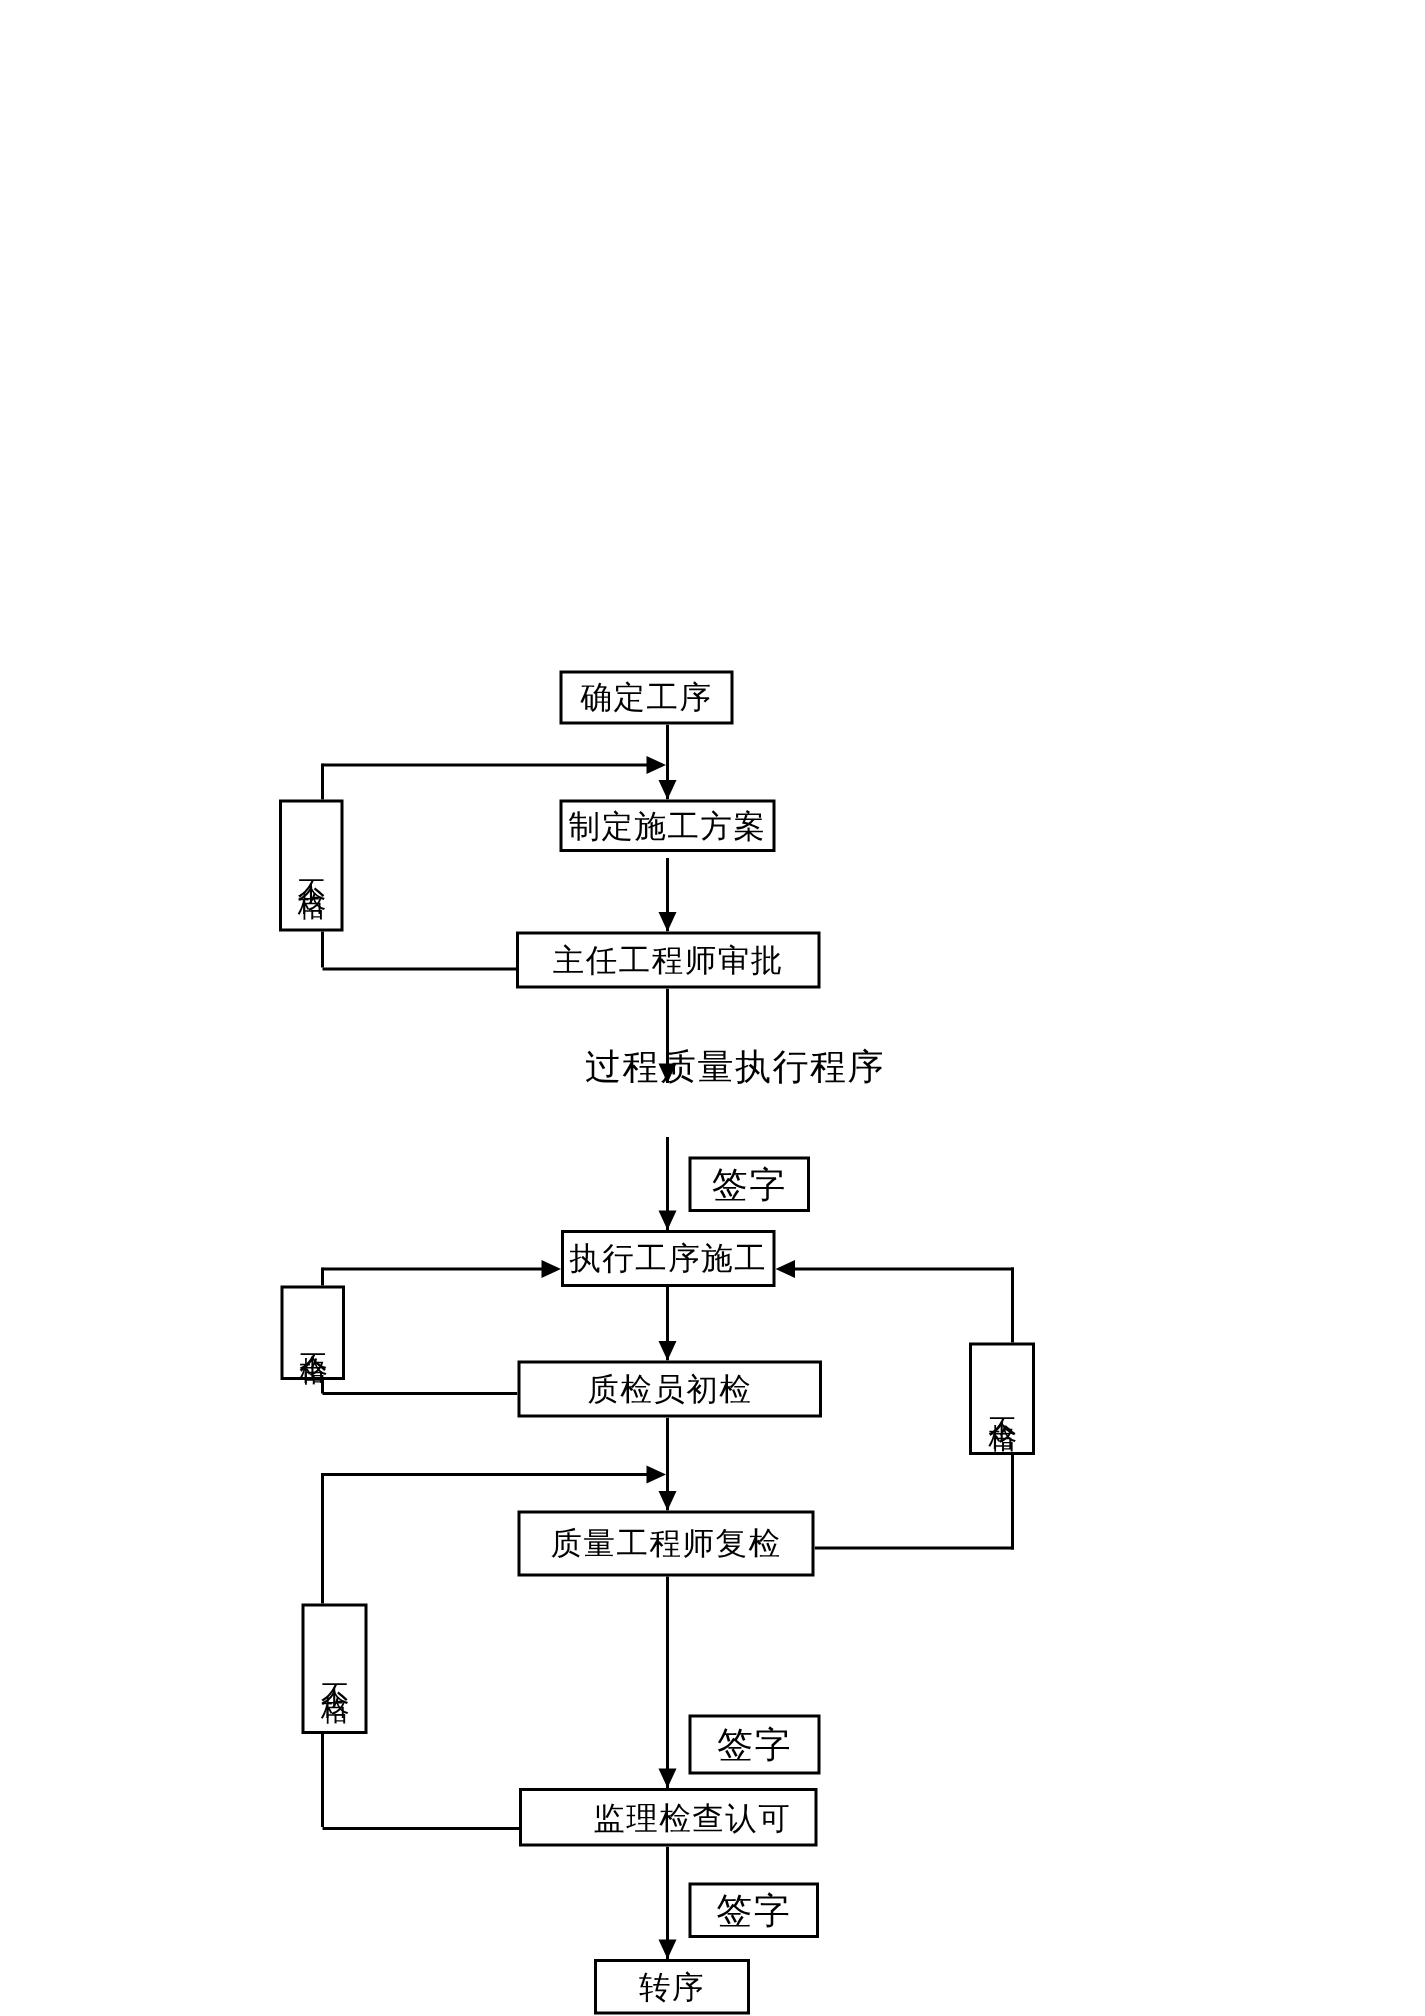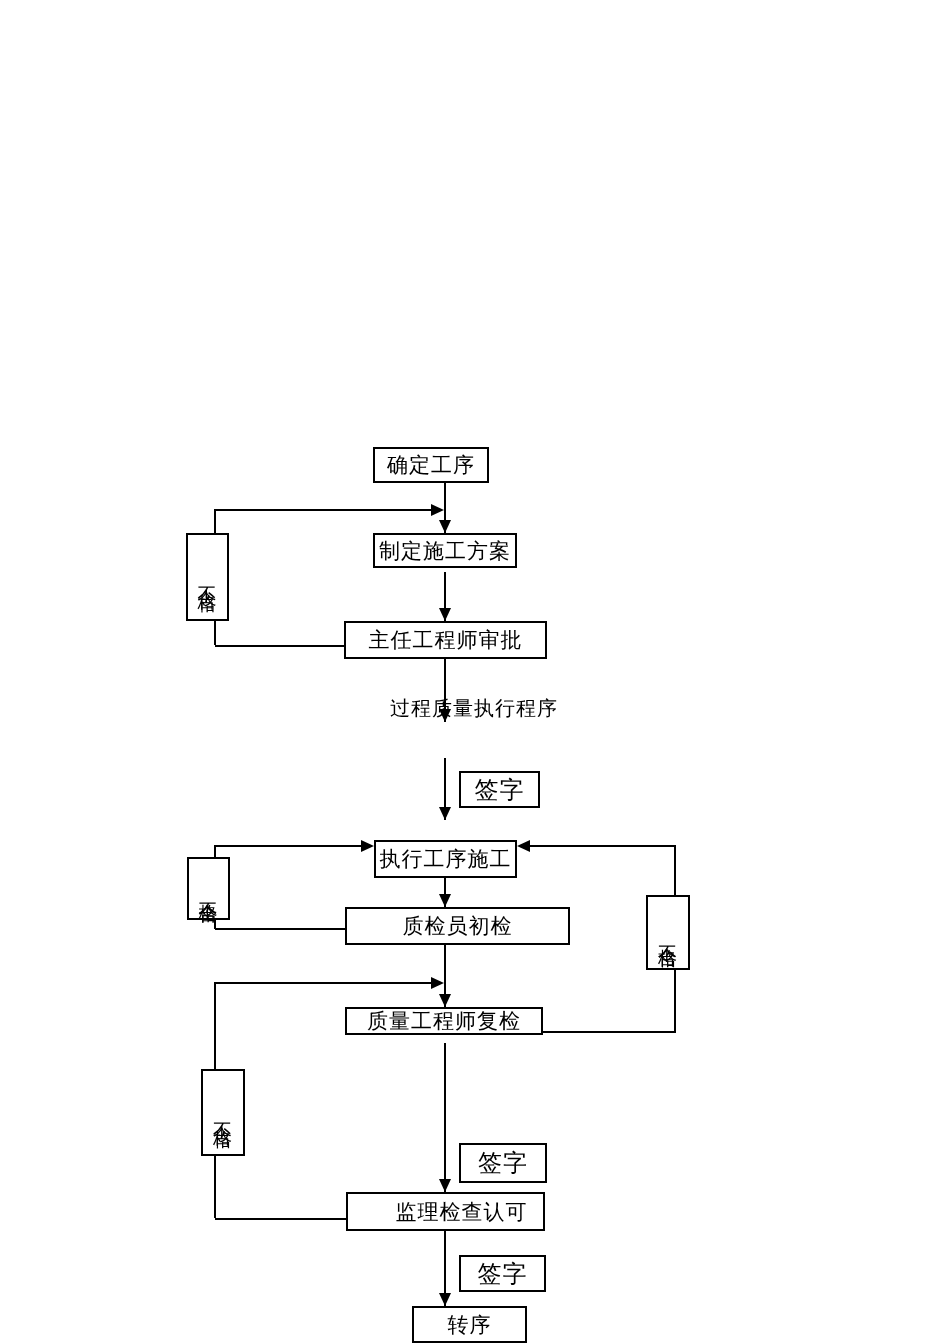--- a/index.html
+++ b/index.html
@@ -27,21 +27,21 @@
   .sidebox { font-size: 24px; }
   .failbox {
     writing-mode: vertical-rl;
     text-orientation: upright;
     font-size: 19px;
     letter-spacing: 4px;
     line-height: 1.0;
   }
   .caption {
     position: absolute;
-    font-size: 20px;
+    font-size: 24px;
     text-align: center;
     letter-spacing: 1px;
     white-space: nowrap;
     z-index: 3;
   }
   .vline, .hline { position: absolute; background: #000; z-index: 1; }
   .vline { width: 2px; }
   .hline { height: 2px; }
   .arrow { position: absolute; width: 0; height: 0; z-index: 2; }
   .arrow-down {
@@ -68,29 +68,29 @@
 
   <div class="caption" style="left:390px; top:695px; width:160px;">过程质量执行程序</div>
 
   <div class="box" style="left:373px; top:447px; width:116px; height:36px;">确定工序</div>
 
   <div class="box" style="left:373px; top:533px; width:144px; height:35px;">制定施工方案</div>
 
   <div class="box" style="left:344px; top:621px; width:203px; height:38px;">主任工程师审批</div>
 
 
-  <div class="box" style="left:374px; top:820px; width:143px; height:38px;margin-top:20px;">执行工序施工</div>
+  <div class="box" style="left:374px; top:820px; width:143px; height:38px;">执行工序施工</div>
 
-  <div class="box" style="left:345px; top:907px; width:225px; height:38px;">质检员初检</div>
+  <div class="box" style="left:345px; top:907px; width:203px; height:38px;">质检员初检</div>
 
-  <div class="box" style="left:345px; top:1007px; width:198px; height:28px;">质量工程师复检</div>
+  <div class="box" style="left:345px; top:1007px; width:198px; height:44px;">质量工程师复检</div>
 
   <div class="box" style="left:346px; top:1192px; width:199px; height:39px;padding-left:32px;">监理检查认可</div>
 
-  <div class="box" style="left:412px; top:1306px; width:115px; height:37px;">转序</div>
+  <div class="box" style="left:396px; top:1306px; width:104px; height:37px;">转序</div>
 
   <div class="box sidebox" style="left:459px; top:771px; width:81px; height:37px;">签字</div>
 
   <div class="box sidebox" style="left:459px; top:1143px; width:88px; height:40px;">签字</div>
 
   <div class="box sidebox" style="left:459px; top:1255px; width:87px; height:37px;">签字</div>
 
   <div class="box failbox" style="left:186px; top:533px; width:43px; height:88px;">不合格</div>
 
   <div class="box failbox" style="left:187px; top:857px; width:43px; height:63px; letter-spacing:1px;">不合格</div>

